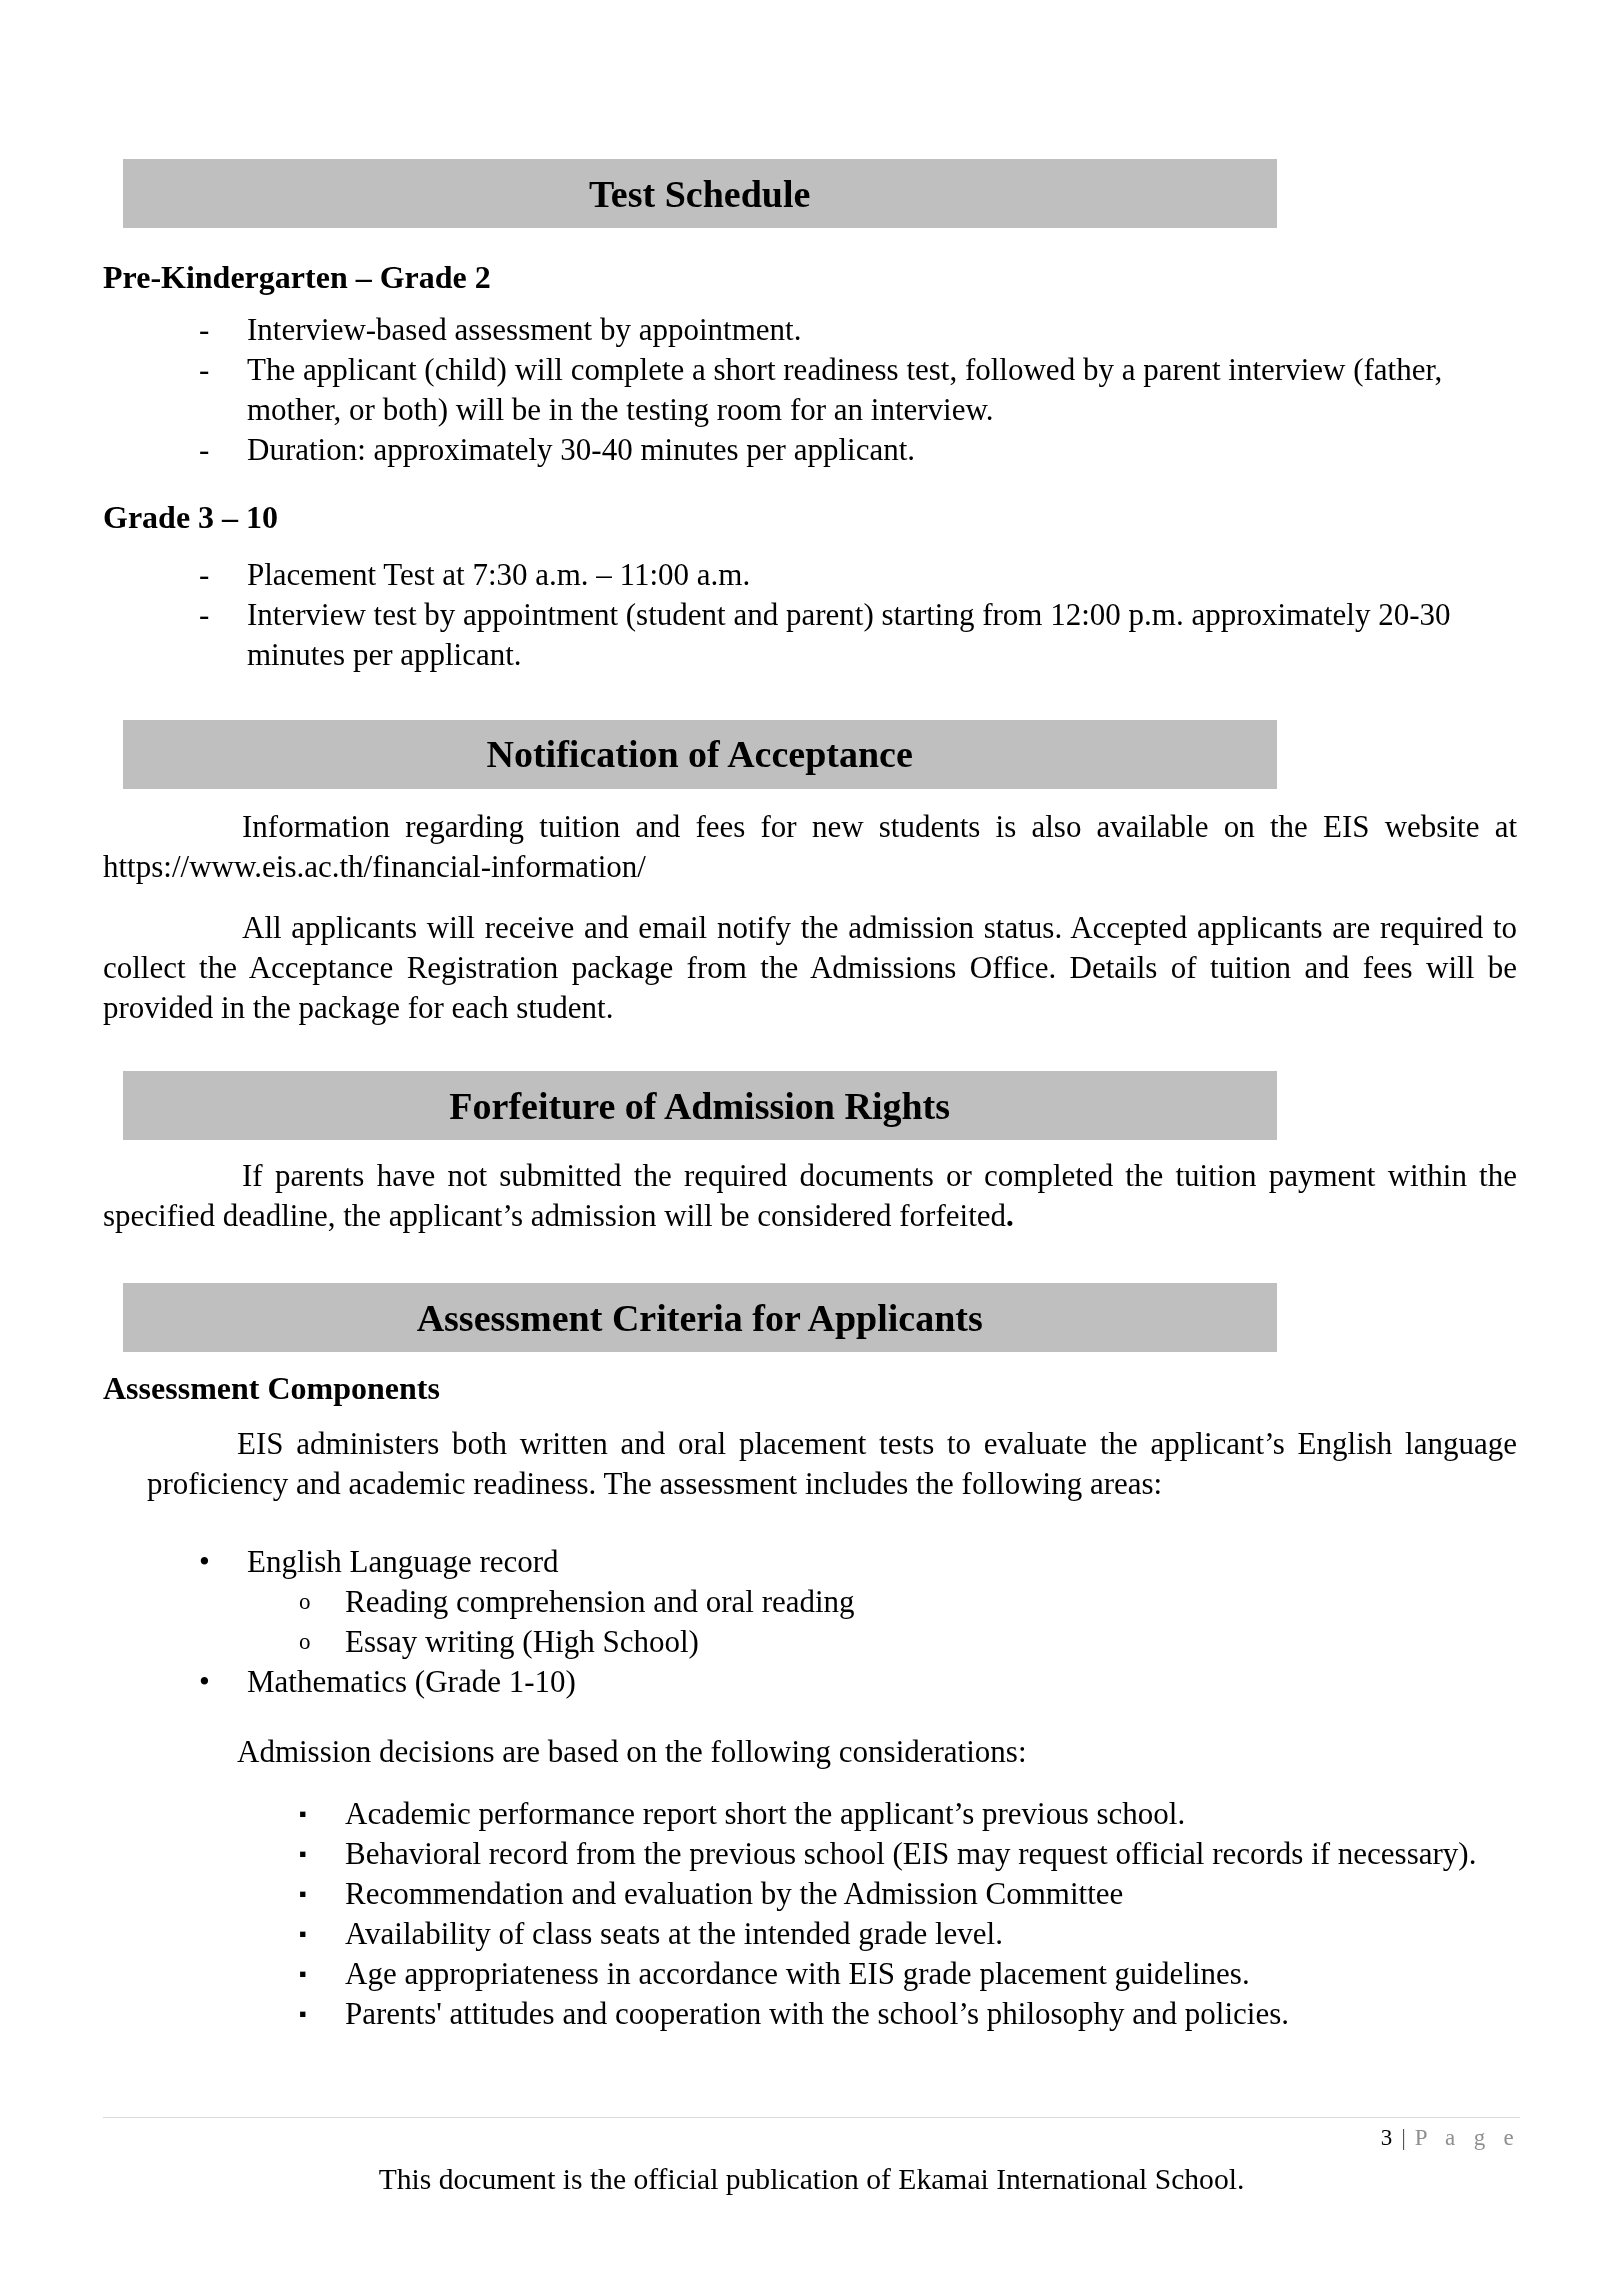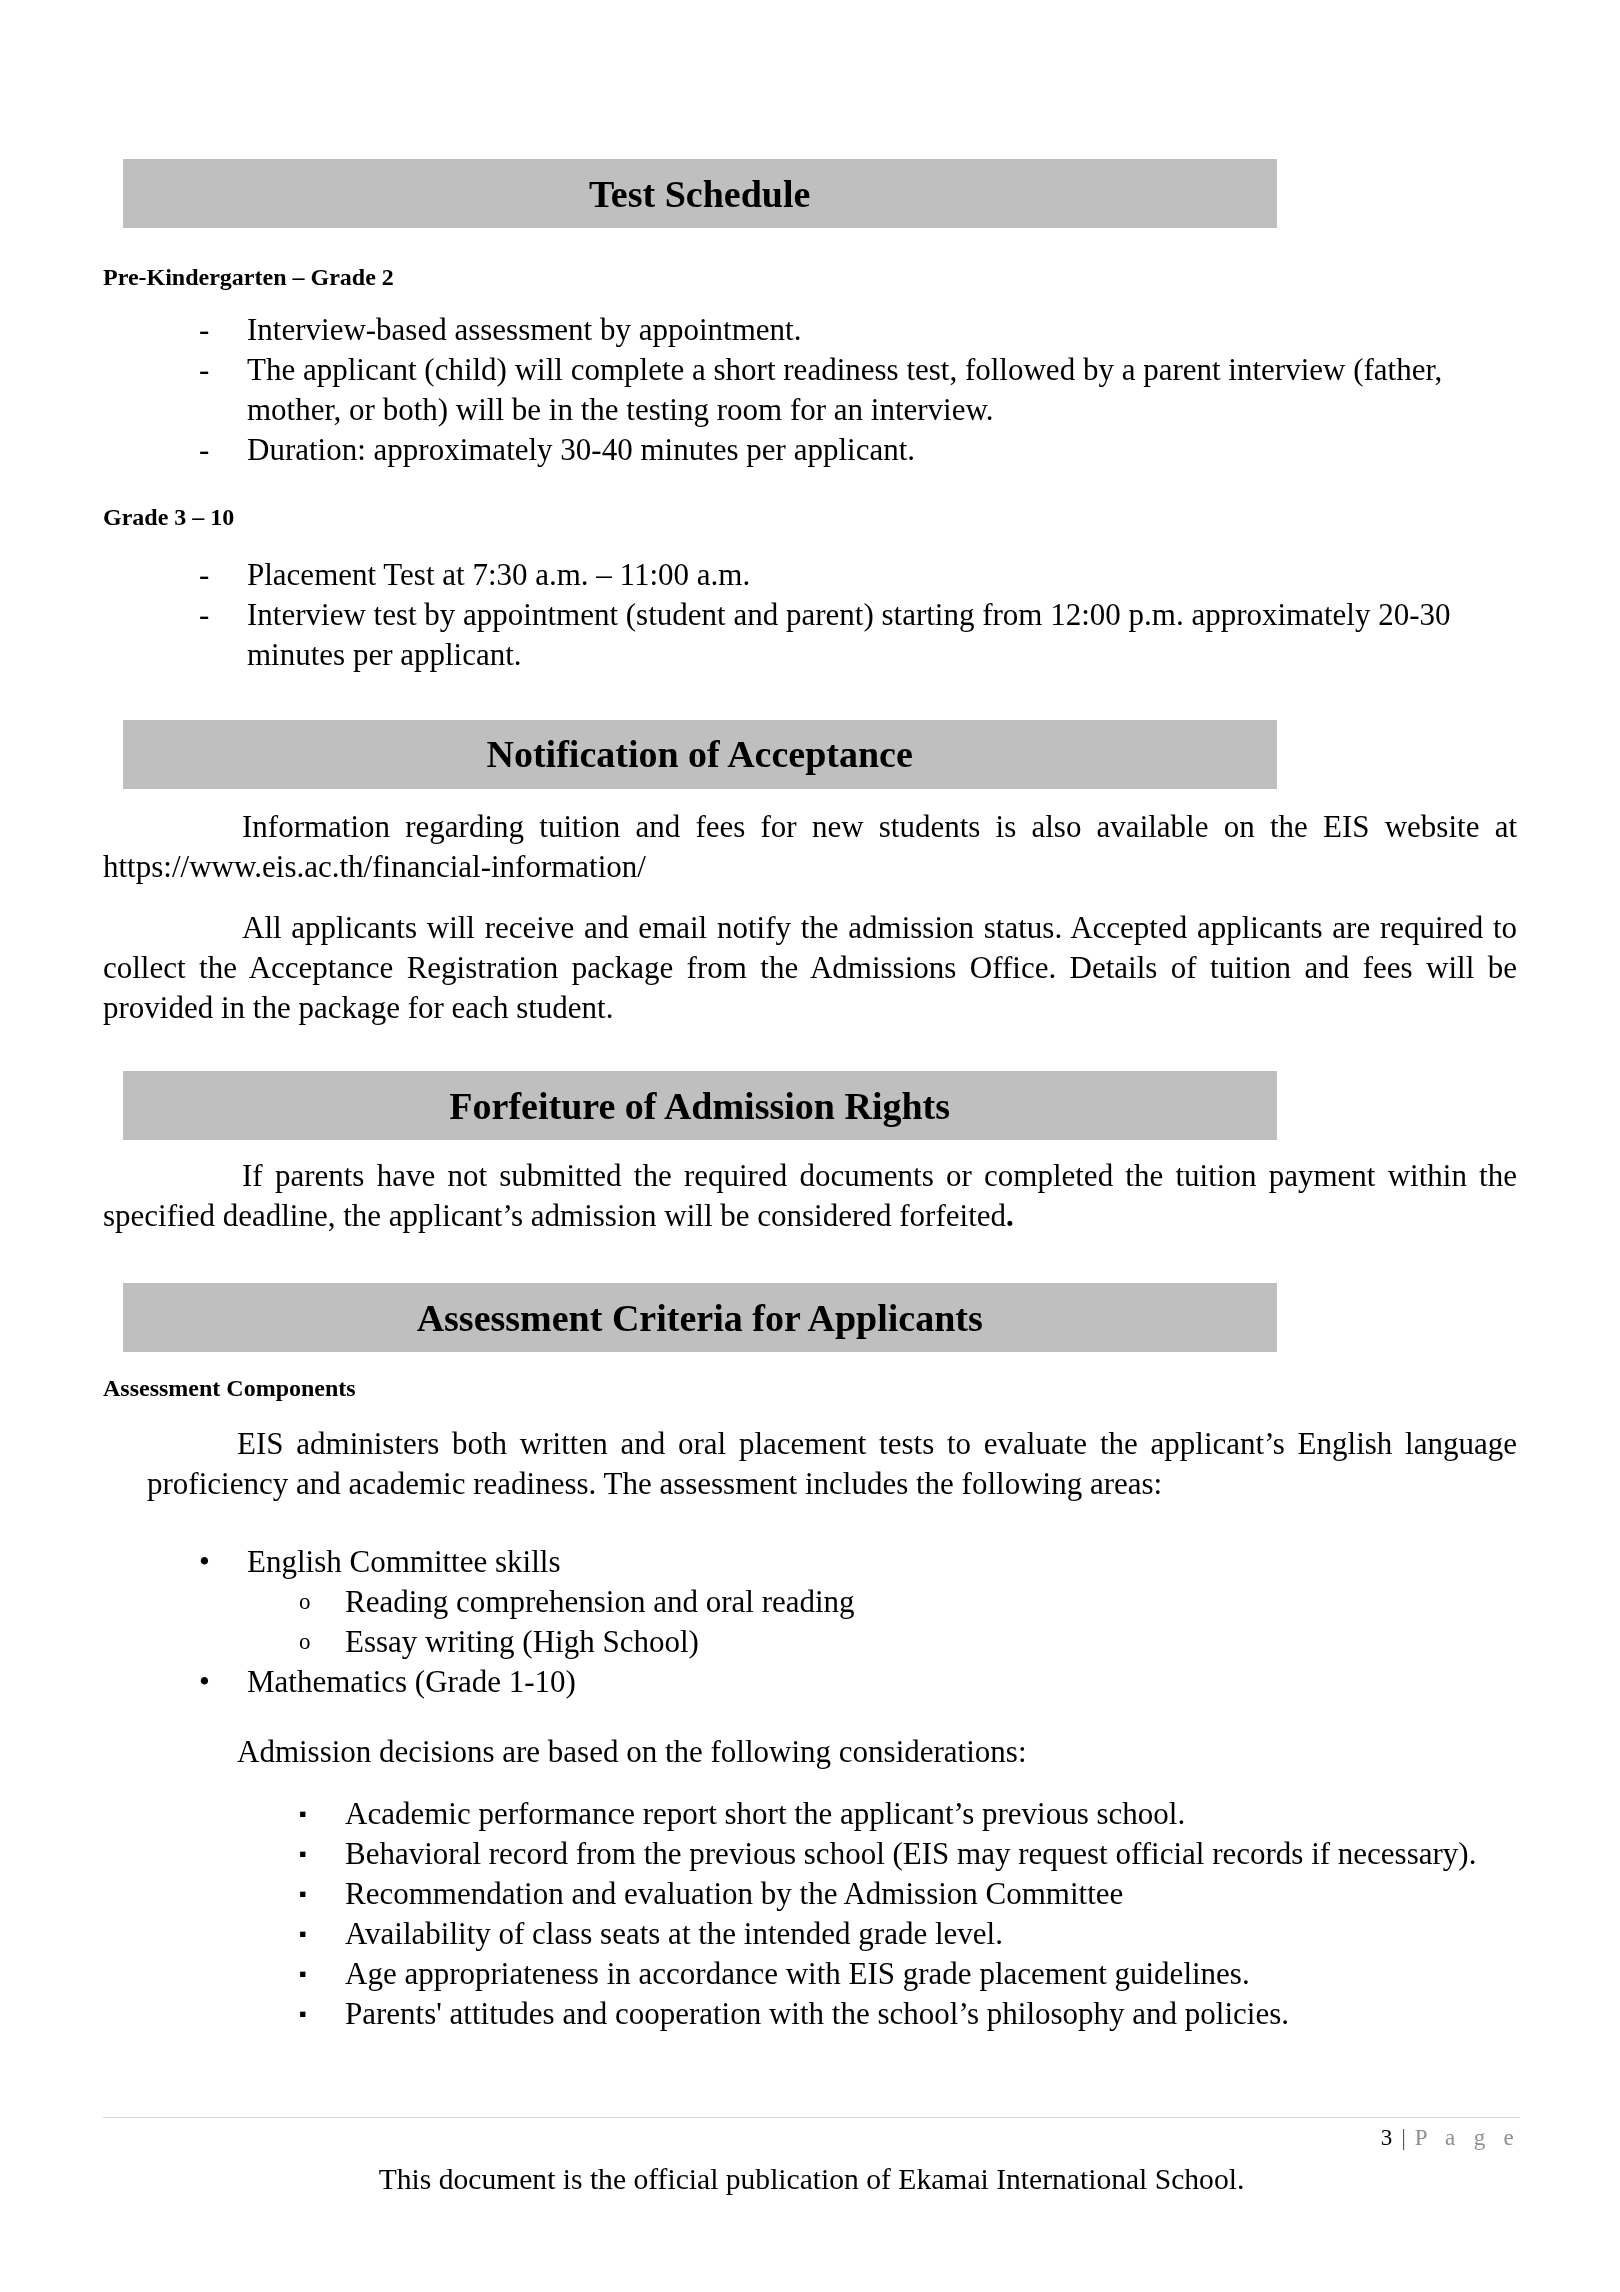--- a/index.html
+++ b/index.html
@@ -16,21 +16,21 @@
     overflow:hidden;
   }
   .bar{
     margin-left:19.7px;
     width:1154px;height:69px;
     background:#bfbfbf;
     display:flex;align-items:center;justify-content:center;
     font-weight:bold;font-size:38px;
   }
   h3{
-    font-size:24px;font-weight:bold;margin:0;line-height:40px;
+    font-size:32px;font-weight:bold;margin:0;line-height:40px;
   }
   .h-prek{margin-top:29px;}
   .h-grade{margin-top:27px;}
   .h-comp{margin-top:16px;}
   .list{margin-top:12.5px;}
   .list2{margin-top:18px;}
   .blist{margin-top:38px;}
   .sqlist{margin-top:22.4px;}
   .li{display:flex;}
   .li .mk{flex:0 0 48px;margin-left:96px;}
@@ -124,21 +124,21 @@
     <span>Assessment Criteria for Applicants</span>
   </div>
 
   <h3 class="h-comp">Assessment Components</h3>
 
   <p class="para ind100 p4">EIS administers both written and oral placement tests to evaluate the applicant’s English language proficiency and academic readiness. The assessment includes the following areas:</p>
 
   <div class="blist">
     <div class="li">
       <span class="mk">•</span>
-      <span class="txt">English Committee skills</span>
+      <span class="txt">English Language record</span>
     </div>
     <div class="li li-sub">
       <span class="mk">o</span>
       <span class="txt">Reading comprehension and oral reading</span>
     </div>
     <div class="li li-sub">
       <span class="mk">o</span>
       <span class="txt">Essay writing (High School)</span>
     </div>
     <div class="li">

